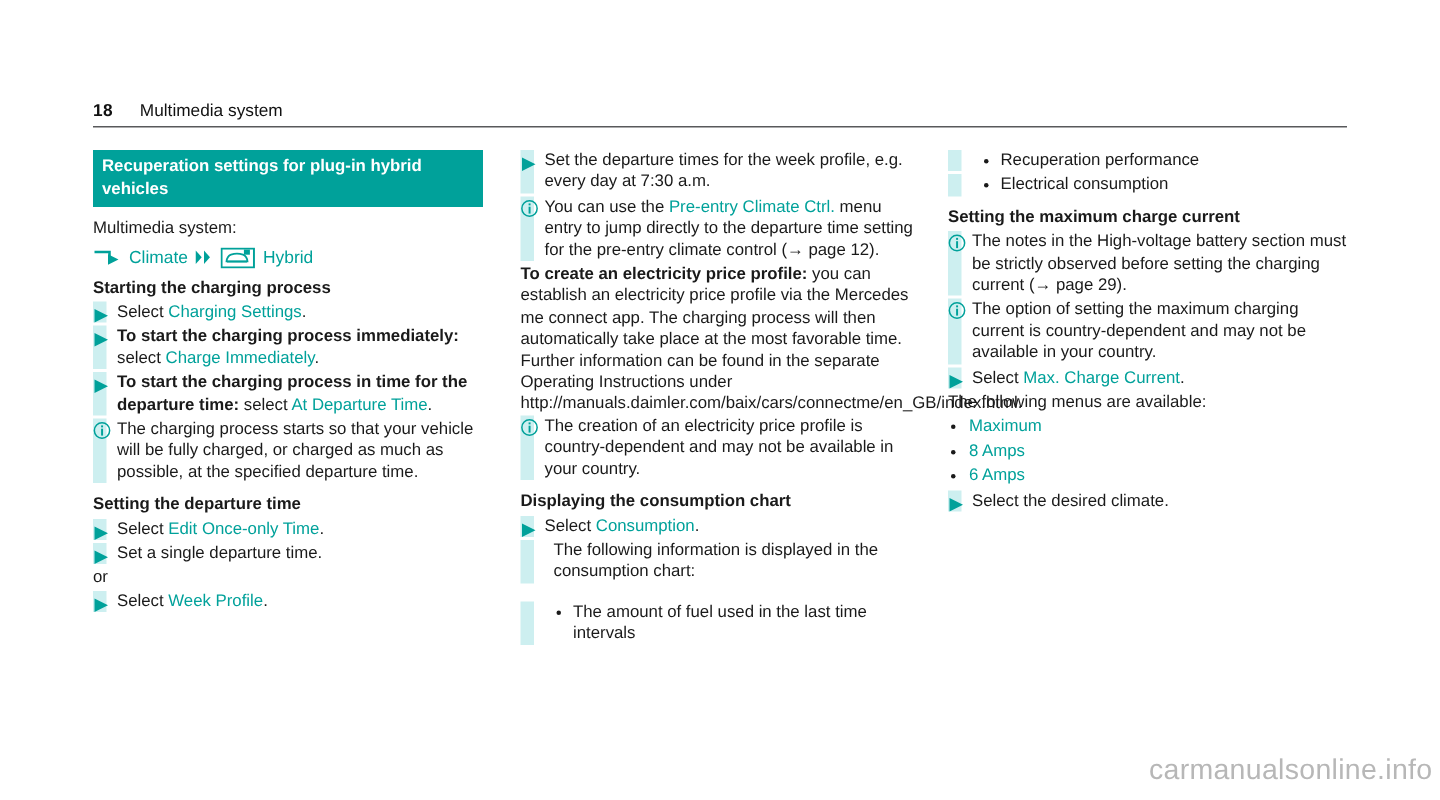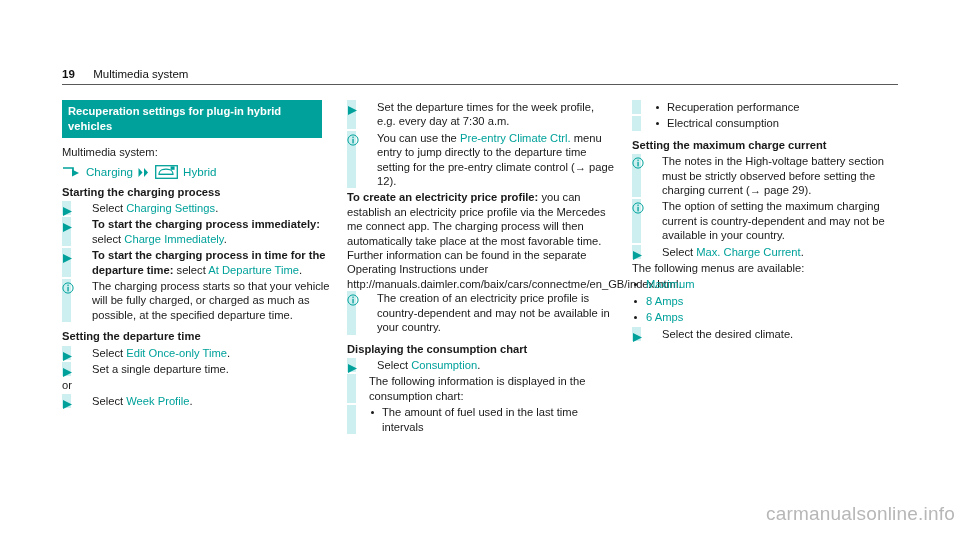--- a/index.html
+++ b/index.html
@@ -92,21 +92,21 @@
     line-height: 16px;
   }
   .menupath .lbl { color: #00a19a; }
   .icon-turn { display:inline-block; width: 19px; height: 12px; }
   .icon-chev { display:inline-block; width: 12px; height: 11px; }
   .icon-hybrid { display:inline-block; width: 23px; height: 14px; }
 
   
   .item {
     position: relative;
-    padding-left: 30px;
+    padding-left: 16px;
     margin-bottom: 2px;
   }
   
   .item .bar {
     position: absolute;
     left: 0px; top: 0px;
     width: 9px; height: 100%;
     background: #cdeff0;
   }
   .item .marker {
@@ -141,21 +141,21 @@
     border-radius: 50%;
   }
   .dotitem.plain { padding-left: 14px; }
   .dotitem.plain .dot { left: 2px; }
   .dotitem .txt { font-size: 11.2px; line-height: 14.4px; display:block; }
 
   
   .cont {
     padding-left: 22px;
     position: relative;
-    margin-bottom: 2px;
+    margin-bottom: 12px;
   }
   .cont .bar {
     position: absolute; left: 0; top: 0; width: 9px; height: 100%;
     background: #cdeff0;
   }
   .cont .txt { font-size: 11.2px; line-height: 14.4px; display:block; }
 
   
   #watermark {
     position: absolute;
@@ -166,39 +166,39 @@
     color: #b7b7b7;
     letter-spacing: .2px;
     font-family: "Liberation Sans", sans-serif;
   }
 </style>
 </head>
 <body>
 
 <div id="page-header">
   <div class="hdr-row">
-    <span class="pg-num">19</span>
+    <span class="pg-num">18</span>
     <span class="chapter">Multimedia system</span>
   </div>
 </div>
 
 <div class="columns">
 
   <div class="col">
     <div class="banner">Recuperation settings for plug-in hybrid vehicles</div>
     <div class="para">Multimedia system:</div>
 
     <div class="menupath">
       <span class="icon-turn">
         <svg viewBox="0 0 19 12" width="19" height="12">
           <path d="M1 2 H11 V7" stroke="#00a19a" stroke-width="1.7" fill="none"></path>
           <path d="M10 3.5 L17 7 L10 10.5 Z" fill="#00a19a"></path>
         </svg>
       </span>
-      <span class="lbl">Charging</span>
+      <span class="lbl">Climate</span>
       <span class="icon-chev">
         <svg viewBox="0 0 12 11" width="12" height="11">
           <path d="M0.5 1 L4.5 5.5 L0.5 10 Z" fill="#00a19a"></path>
           <path d="M6 1 L10 5.5 L6 10 Z" fill="#00a19a"></path>
         </svg>
       </span>
       <span class="icon-hybrid">
         <svg viewBox="0 0 23 14" width="23" height="14">
           <rect x="0.7" y="0.7" width="21.6" height="12.6" fill="none" stroke="#00a19a" stroke-width="1.3"></rect>
           <path d="M4 9.3 C4 7.6 5.4 5.2 7 4.7 C9 4.1 13 4.1 15 4.7 C16.6 5.2 18 7.6 18 9.3 Z" fill="none" stroke="#00a19a" stroke-width="1.2"></path>

